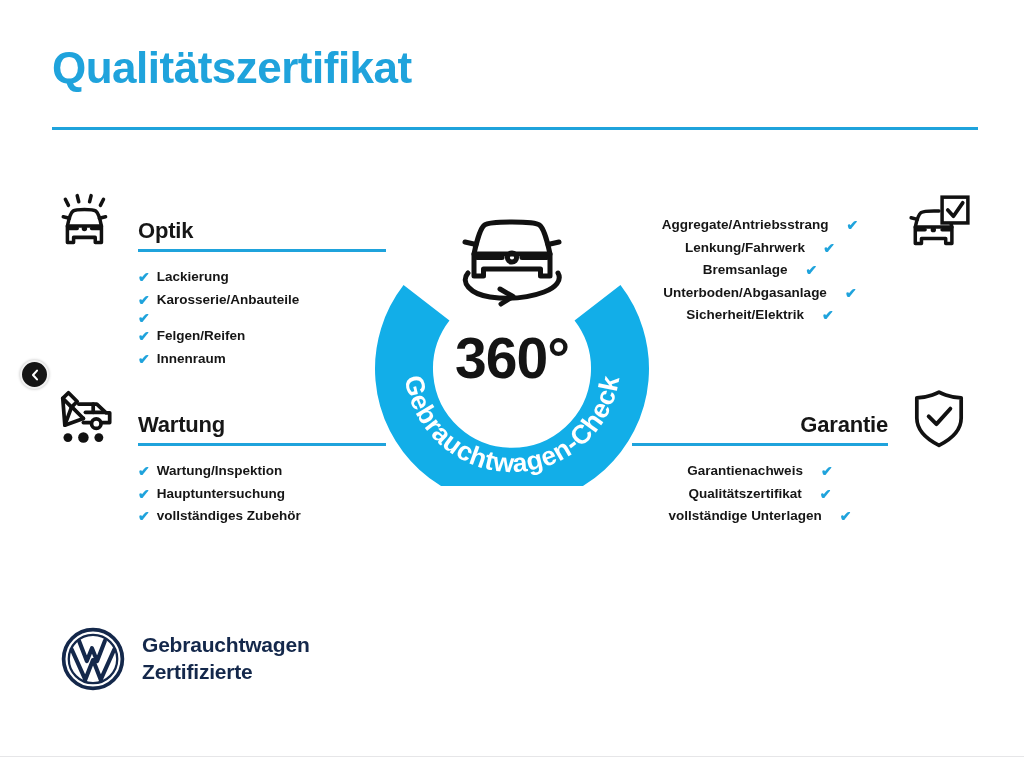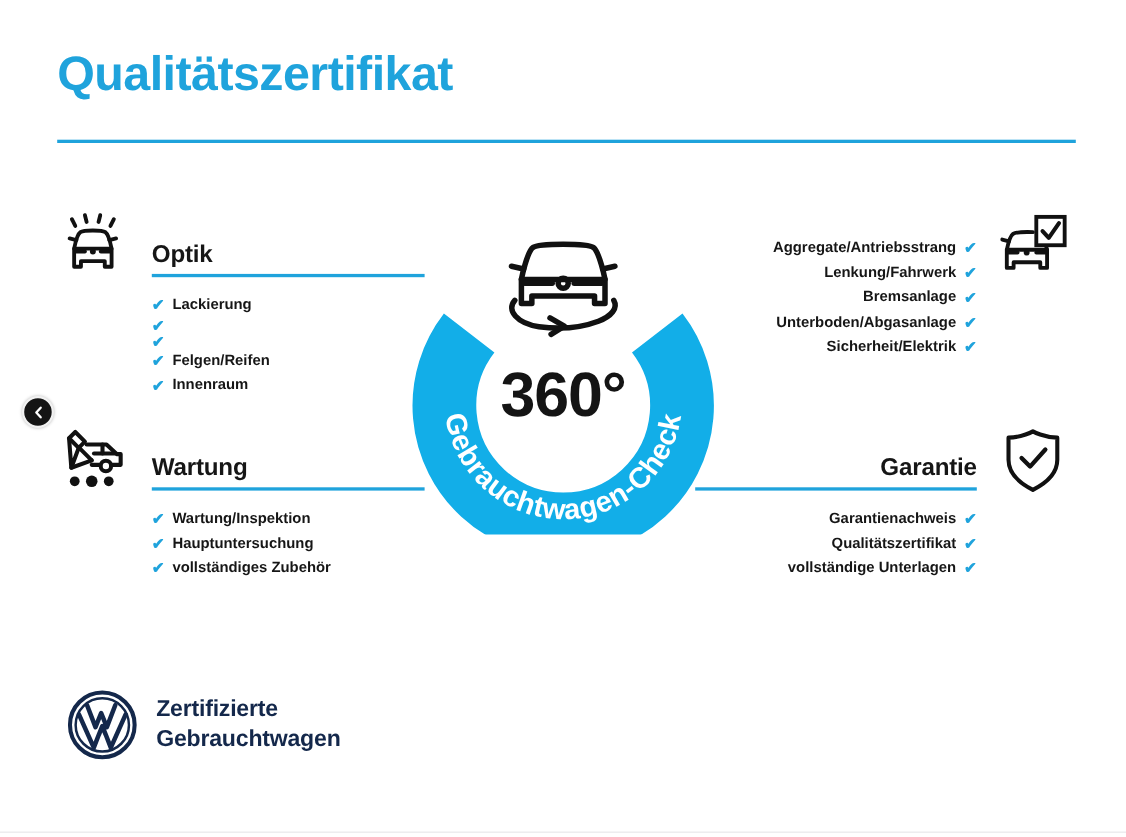--- a/index.html
+++ b/index.html
@@ -104,21 +104,21 @@
   .check-list li {
     font-size: 13.5px;
     font-weight: bold;
     color: #161616;
     line-height: 22.5px;
     display: flex;
     align-items: center;
     white-space: nowrap;
   }
   .left .check-list li  { padding-left: 92px; }
-  .right .check-list li { justify-content: flex-end; padding-right: 84px; }
+  .right .check-list li { justify-content: center; padding-right: 84px; gap: 11px; }
 
   .chk {
     color: #1FA3DC;
     font-size: 14px;
     font-weight: bold;
     line-height: 1;
   }
   .left .chk  { margin-right: 7px; }
   .right .chk { margin-left: 7px; }
 
@@ -212,20 +212,21 @@
         <div class="block-title">Optik</div>
         <div class="block-rule"></div>
       </div>
       <ul class="check-list">
         <li>
             <span class="chk">✔</span>
             <span>Lackierung</span>
           </li>
         <li>
             <span class="chk">✔</span>
+            <span>Karosserie/Anbauteile</span>
           </li>
         <li>
             <span class="chk">✔</span>
           </li>
         <li>
             <span class="chk">✔</span>
             <span>Felgen/Reifen</span>
           </li>
         <li>
             <span class="chk">✔</span>
@@ -385,19 +386,19 @@
     <div class="vw-mark">
       <svg viewBox="0 0 64 64" aria-hidden="true">
         <circle cx="32" cy="32" r="28.5" fill="none" stroke="#14284B" stroke-width="3.6"></circle>
         <circle cx="32" cy="32" r="23.5" fill="none" stroke="#14284B" stroke-width="2.2"></circle>
         <path d="M18.5 14.5 L26 34 L31 21.5 L36 34 L43.5 14.5
                  M11.5 23 L24.5 52 L29 40.5 M52.5 23 L39.5 52 L35 40.5
                  M29 40.5 L32 33 L35 40.5" fill="none" stroke="#14284B" stroke-width="4" stroke-linecap="round" stroke-linejoin="round"></path>
       </svg>
     </div>
     <div class="vw-words">
+      <div>Gebrauchtwagen</div>
       <div>Zertifizierte</div>
-      <div>Gebrauchtwagen</div>
     </div>
   </div>
 
   <div class="bottom-edge"></div>
 </div>
 
 </body></html>

